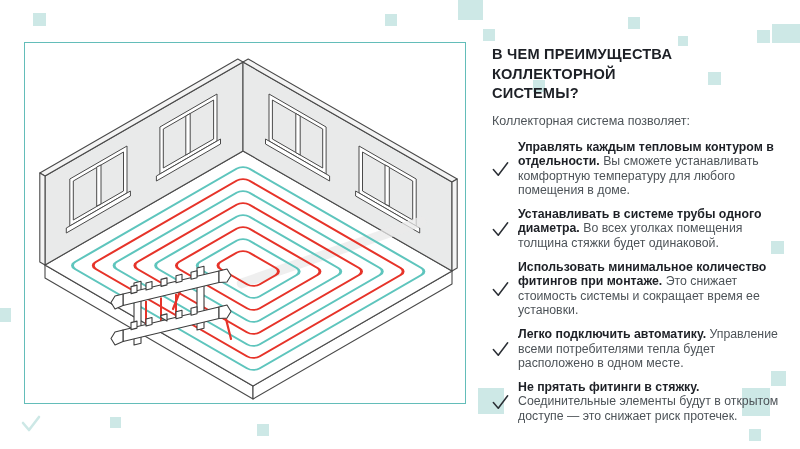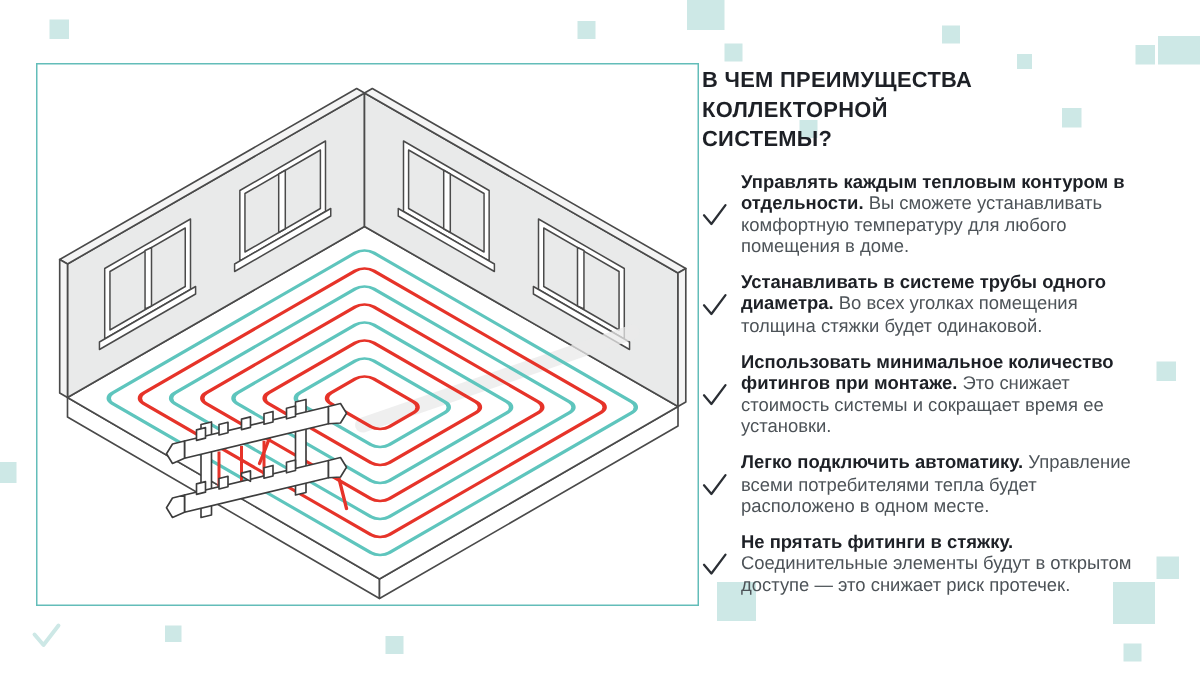--- a/index.html
+++ b/index.html
@@ -8,21 +8,21 @@
     background:#ffffff;font-family:"Liberation Sans",sans-serif;
   }
   .dsq{position:absolute;z-index:0;}
   .illus-box{
     position:absolute;left:24px;top:42px;width:442px;height:362px;
     border:1.5px solid #63bdb9;background:#fff;z-index:1;box-sizing:border-box;
   }
   .illus-box svg{display:block;}
   .watermark-check{position:absolute;left:20px;top:414px;z-index:0;}
   .content{
-    position:absolute;left:468px;top:42px;width:302px;z-index:2;
+    position:absolute;left:492px;top:42px;width:302px;z-index:2;
   }
   .title{
     font-size:14.6px;font-weight:bold;color:#1d2026;line-height:19.5px;
     letter-spacing:.2px;margin:3px 0 10px 0;
   }
   .title span{display:block;}
   .subtitle{
     font-size:12.5px;color:#4d5358;line-height:15px;margin:0 0 11px 0;
   }
   .benefits{list-style:none;margin:0;padding:0;}
@@ -156,20 +156,21 @@
       <path d="M194 264 L202 262 L206 268.5 L202 275 L194 275.5 Z"></path>
     </g>
   </svg>
 </div>
 
 <div class="content">
   <h1 class="title">
     <span>В ЧЕМ ПРЕИМУЩЕСТВА КОЛЛЕКТОРНОЙ</span>
     <span>СИСТЕМЫ?</span>
   </h1>
+  <p class="subtitle">Коллекторная система позволяет:</p>
 
   <ul class="benefits">
     <li class="item">
       <svg class="check" width="17" height="17" viewBox="0 0 19 18">
           <path d="M1.5 9 L7 15.5 L17.5 1.5"></path>
         </svg>
       <p class="itext"><b>Управлять каждым тепловым контуром в отдельности.</b> <span>Вы сможете устанавливать комфортную температуру для любого помещения в доме.</span></p>
     </li>
     <li class="item">
       <svg class="check" width="17" height="17" viewBox="0 0 19 18">

